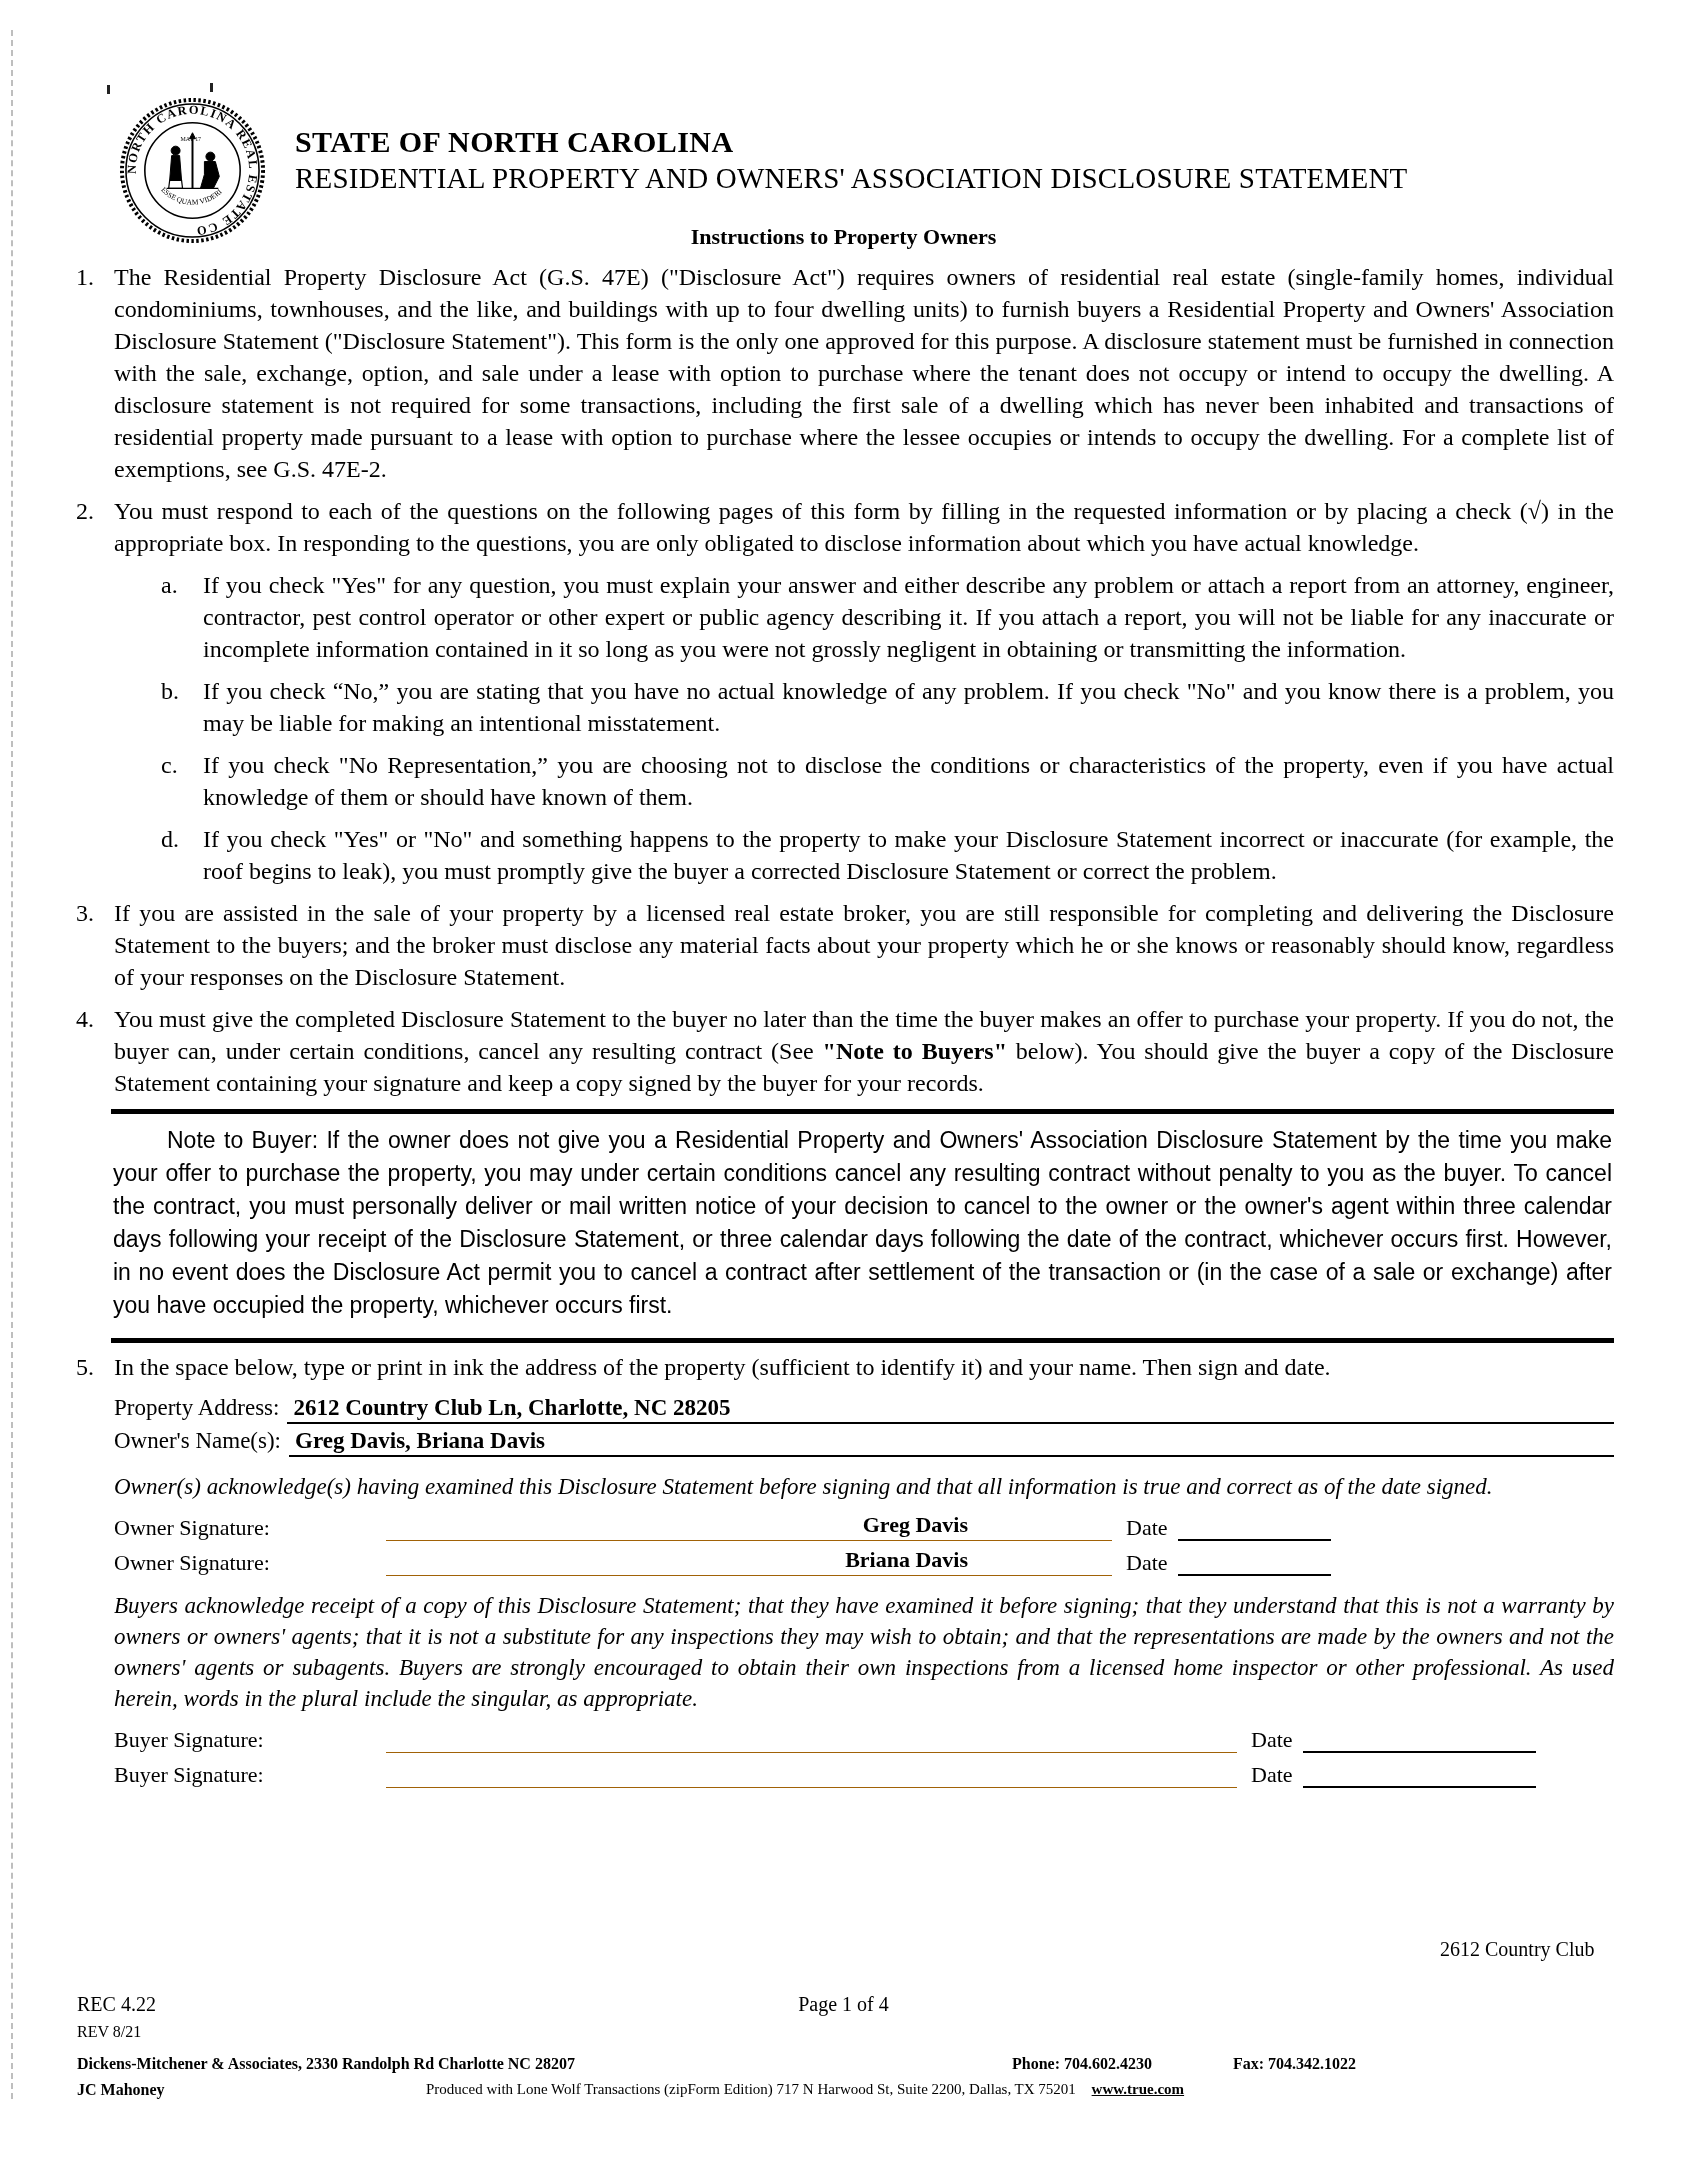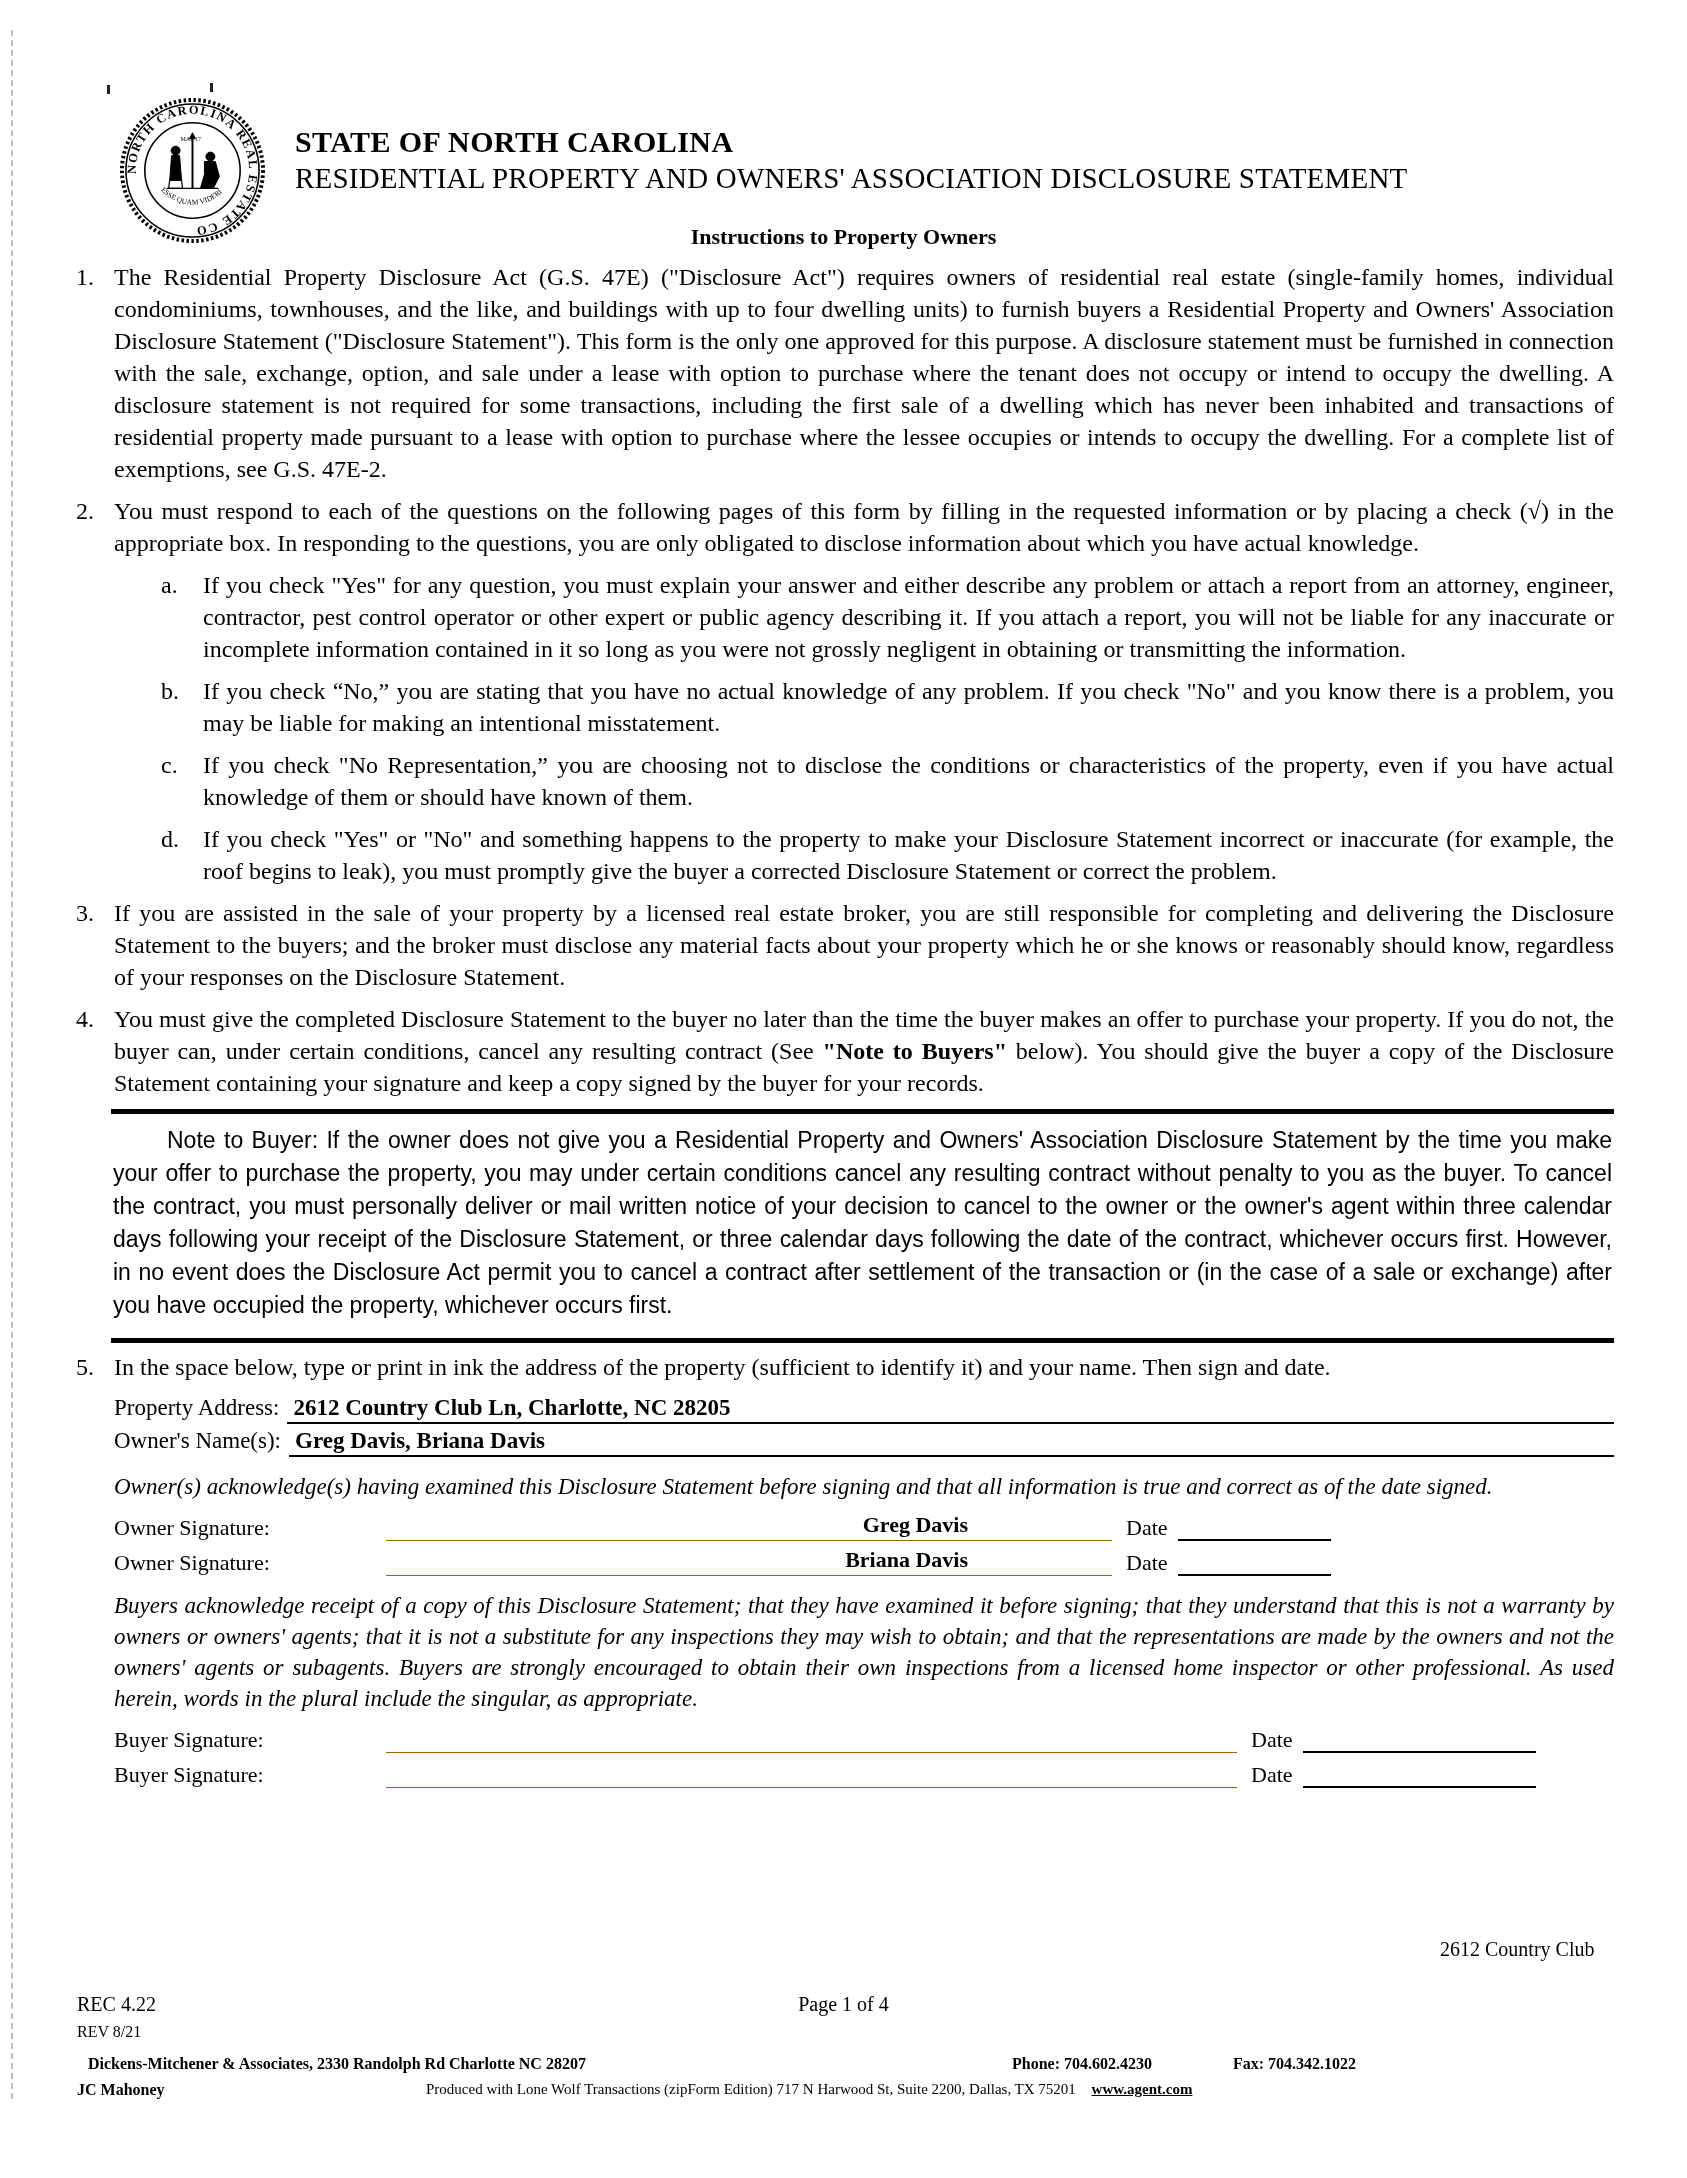--- a/index.html
+++ b/index.html
@@ -49,21 +49,21 @@
   .sig-line { width:726px; border-bottom:1px solid #a16207; text-align:right;
     padding-right:144px; font-weight:bold; height:29px; box-sizing:border-box; }
   .sig-line.buyer { width:851px; padding-right:0; }
   .date-label { margin-left:14px; padding-right:10px; }
   .date-line { width:153px; border-bottom:2px solid #000; height:29px; }
   .date-line.buyer { width:233px; }
 
   .footer-rec   { position:absolute; left:77px;  top:1993px; font-size:20px; }
   .footer-page  { position:absolute; left:0;     top:1993px; width:1687px; text-align:center; font-size:20px; }
   .footer-rev   { position:absolute; left:77px;  top:2023px; font-size:16px; }
-  .footer-firm  { position:absolute; left:88px;  top:2055px; font-size:16px; font-weight:bold;font-family:Liberation Serif, serif; }
+  .footer-firm  { position:absolute; left:77px;  top:2055px; font-size:16px; font-weight:bold;font-family:Liberation Serif, serif; }
   .footer-phone { position:absolute; left:1012px; top:2055px; font-size:16px; font-weight:bold; }
   .footer-fax   { position:absolute; left:1233px; top:2055px; font-size:16px; font-weight:bold; }
   .footer-ref   { position:absolute; left:1440px; top:1938px; font-size:20px; font-weight:normal; }
   .footer-agent { position:absolute; left:77px;  top:2081px; font-size:16px; font-weight:bold; }
   .footer-produced { position:absolute; left:426px; top:2081px; font-size:15px; }
   .footer-produced .site { text-decoration:underline; font-weight:bold; margin-left:12px; }
 </style>
 </head>
 <body>
 
@@ -198,17 +198,17 @@
   <div class="footer-rec">REC 4.22</div>
   <div class="footer-page">Page 1 of 4</div>
   <div class="footer-rev">REV 8/21</div>
   <div class="footer-firm">Dickens-Mitchener &amp; Associates, 2330 Randolph Rd  Charlotte NC 28207</div>
   <div class="footer-phone">Phone: 704.602.4230</div>
   <div class="footer-fax">Fax: 704.342.1022</div>
   <div class="footer-ref">2612 Country Club</div>
   <div class="footer-agent">JC Mahoney</div>
   <div class="footer-produced">
     <span>Produced with Lone Wolf Transactions (zipForm Edition) 717 N Harwood St, Suite 2200, Dallas, TX  75201</span>
-    <span class="site">www.agent.com</span>
+    <span class="site">www.true.com</span>
   </div>
 
 </div>
 
 
 </body></html>

